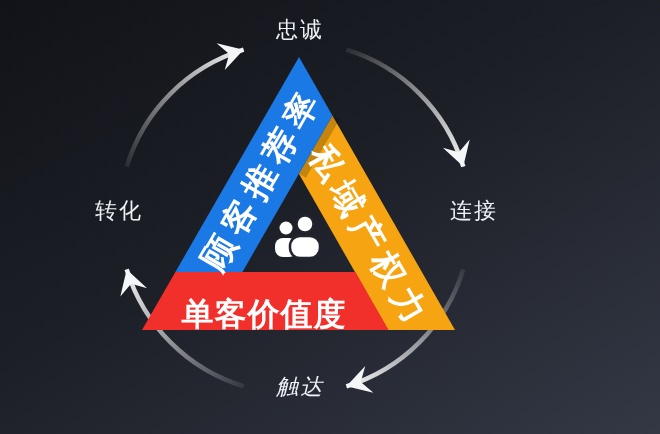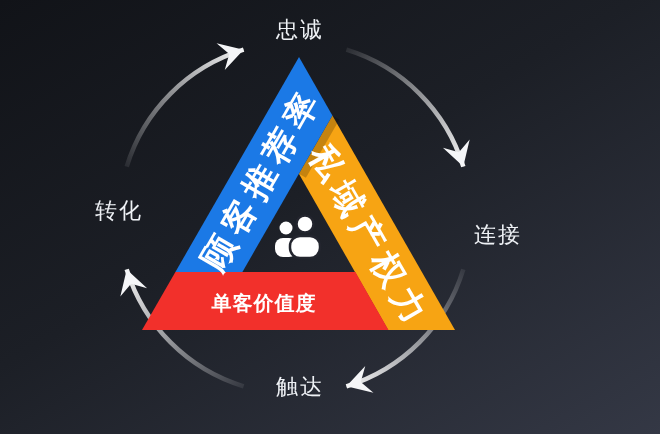--- a/index.html
+++ b/index.html
@@ -32,22 +32,22 @@
     left: 262px; top: 179px;
     font-size: 34px; letter-spacing: 7px;
     transform: translate(-50%, -50%) rotate(-60deg);
   }
   #band-label-right {
     left: 369px; top: 237px;
     font-size: 34px; letter-spacing: 7px;
     transform: translate(-50%, -50%) rotate(60deg);
   }
   #band-label-bottom {
-    left: 264px; top: 303px;
-    font-size: 20px; letter-spacing: 1px;
+    left: 264px; top: 315px;
+    font-size: 32px; letter-spacing: 1px;
     transform: translate(-50%, -50%);
   }
 </style>
 </head>
 <body>
 
 <div id="stage">
 
   <svg id="diagram-svg" width="660" height="434" viewBox="0 0 660 434">
     <defs>
@@ -99,17 +99,17 @@
         <rect x="290" y="236" width="30" height="22" rx="10"></rect>
       </g>
     </g>
   </svg>
 
   <div class="band-label" id="band-label-left">顾客推荐率</div>
   <div class="band-label" id="band-label-right">私域产权力</div>
   <div class="band-label" id="band-label-bottom">单客价值度</div>
 
   <div class="cycle-label" style="left:300px; top:30px;">忠诚</div>
-  <div class="cycle-label" style="left:498px; top:211px;margin-top:24px;">连接</div>
-  <div class="cycle-label" style="left:300px; top:387px;">触达</div>
+  <div class="cycle-label" style="left:474px; top:211px;">连接</div>
+  <div class="cycle-label" style="left:300px; top:387px;font-style:italic;">触达</div>
   <div class="cycle-label" style="left:119px; top:211px;">转化</div>
 
 </div>
 
 </body></html>

